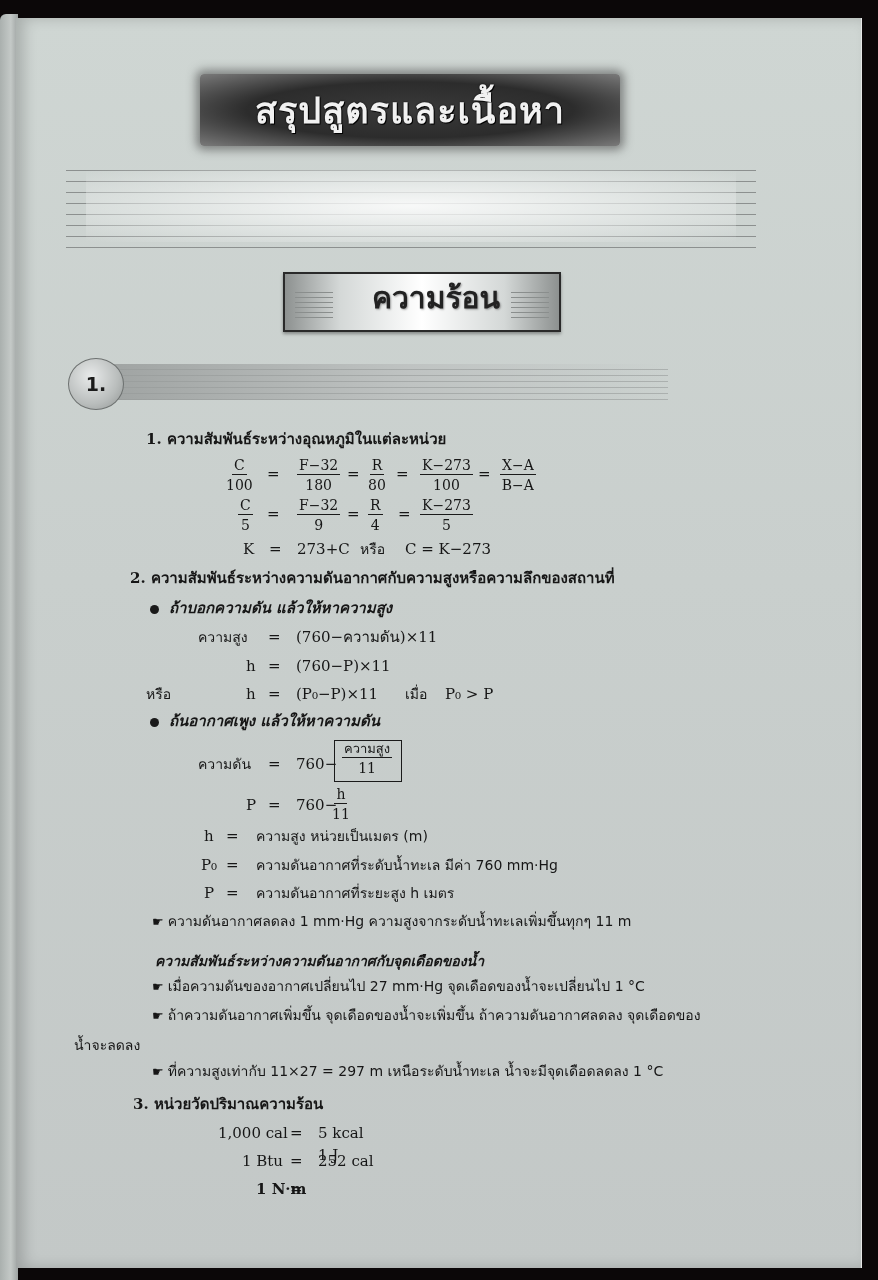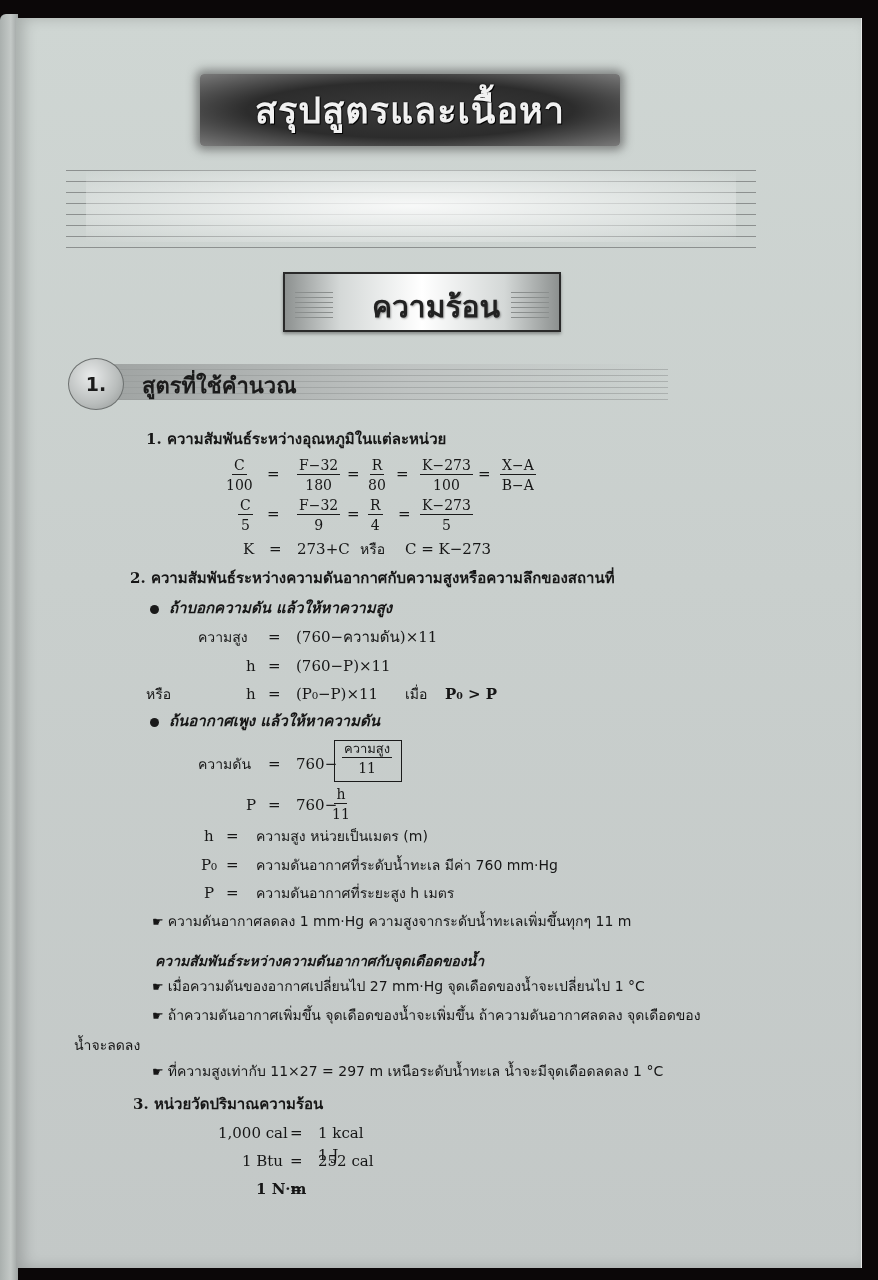--- a/index.html
+++ b/index.html
@@ -50,21 +50,21 @@
     color: #1e1e1e; letter-spacing: 1px;
     text-shadow: 2px 2px 3px rgba(0,0,0,0.45);
   }
 
   
   .title3 {
     position: absolute; left: 283px; top: 272px; width: 278px; height: 60px;
     border: 2px solid #2a2a2a; border-radius: 0;
     background: linear-gradient(90deg, #8d9190 0%, #d4d8d7 20%, #ffffff 50%, #d4d8d7 80%, #8d9190 100%);
     box-shadow: 0 2px 3px rgba(0,0,0,0.35);
-    display: flex; align-items: flex-end; justify-content: center;
+    display: flex; align-items: flex-start; justify-content: center;
     overflow: hidden;
     padding-left: 28px;
   }
   .title3::before, .title3::after {
     content: ""; position: absolute; top: 14px; height: 30px; width: 38px;
     background: repeating-linear-gradient(180deg, transparent 0px, transparent 4px, #8a8e8d 4px, #8a8e8d 5px);
   }
   .title3::before { left: 10px; }
   .title3::after { right: 10px; }
   .title3 span {
@@ -135,21 +135,20 @@
 
 <div class="title3">
   <span>ความร้อน</span>
 </div>
 
 <div class="sec-head">
   <div class="band"></div>
   <div class="circle">
     <span>1.</span>
   </div>
-  <div class="label">สูตรที่ใช้คำนวณ</div>
 </div>
 
 <div class="t b" style="left:130px; top:432px;margin-left:16px;">1. ความสัมพันธ์ระหว่างอุณหภูมิในแต่ละหน่วย</div>
 
 <div class="frac" style="left:226px; top:458px;">
   <span class="num">C</span>
     <span class="den">100</span>
 </div>
 <div class="eq" style="left:267px; top:465px;">=</div>
 <div class="frac" style="left:297px; top:458px;">
@@ -208,21 +207,21 @@
 
 <div class="t" style="left:246px; top:659px;">h</div>
 <div class="t" style="left:268px; top:659px;">=</div>
 <div class="t" style="left:296px; top:659px;">(760−P)×11</div>
 
 <div class="t sans" style="left:146px; top:687px; font-size:14px;">หรือ</div>
 <div class="t" style="left:246px; top:687px;">h</div>
 <div class="t" style="left:268px; top:687px;">=</div>
 <div class="t" style="left:296px; top:687px;">(P₀−P)×11</div>
 <div class="t sans" style="left:405px; top:687px; font-size:14px;">เมื่อ</div>
-<div class="t" style="left:445px; top:687px;font-weight:bold;">P₀ &gt; P</div>
+<div class="t" style="left:445px; top:687px;">P₀ &gt; P</div>
 
 <div class="t i" style="left:150px; top:714px;"><span class="bullet"></span><span>ถ้นอากาศเพูง แล้วให้หาความดัน</span></div>
 
 <div class="t sans" style="left:198px; top:757px; font-size:14px;">ความดัน</div>
 <div class="t" style="left:268px; top:757px;">=</div>
 <div class="t" style="left:296px; top:757px;">760−</div>
 <div class="bracket" style="left:334px; top:740px; width:68px; height:42px; border-left:1.5px solid #1a1a1a; border-right:1.5px solid #1a1a1a;"></div>
 <div class="frac" style="left:342px; top:742px;">
   <span class="num sans" style="font-size:13px;">ความสูง</span>
     <span class="den">11</span>
@@ -254,21 +253,21 @@
 
 <div class="t sans" style="left:152px; top:979px; font-size:14px;"><span class="hand">☛</span><span>เมื่อความดันของอากาศเปลี่ยนไป 27 mm·Hg จุดเดือดของน้ำจะเปลี่ยนไป 1 °C</span></div>
 <div class="t sans" style="left:152px; top:1008px; font-size:14px;"><span class="hand">☛</span><span>ถ้าความดันอากาศเพิ่มขึ้น จุดเดือดของน้ำจะเพิ่มขึ้น ถ้าความดันอากาศลดลง จุดเดือดของ</span></div>
 <div class="t sans" style="left:74px; top:1038px; font-size:14px;">น้ำจะลดลง</div>
 <div class="t sans" style="left:152px; top:1064px; font-size:14px;"><span class="hand">☛</span><span>ที่ความสูงเท่ากับ 11×27 = 297 m เหนือระดับน้ำทะเล น้ำจะมีจุดเดือดลดลง 1 °C</span></div>
 
 <div class="t b" style="left:133px; top:1097px;">3. หน่วยวัดปริมาณความร้อน</div>
 
 <div class="t" style="left:218px; top:1126px;">1,000 cal</div>
 <div class="t" style="left:290px; top:1126px;">=</div>
-<div class="t" style="left:318px; top:1126px;">1 kcal</div>
+<div class="t" style="left:318px; top:1126px;">5 kcal</div>
 
 <div class="t" style="left:242px; top:1154px;">1 Btu</div>
 <div class="t" style="left:290px; top:1154px;">=</div>
 <div class="t" style="left:318px; top:1154px;">252 cal</div>
 
 <div class="t" style="left:256px; top:1182px;font-weight:bold;">1 N·m</div>
 <div class="t" style="left:290px; top:1182px;">=</div>
 <div class="t" style="left:318px; top:1148px;">1 J</div>
 
 </body></html>

